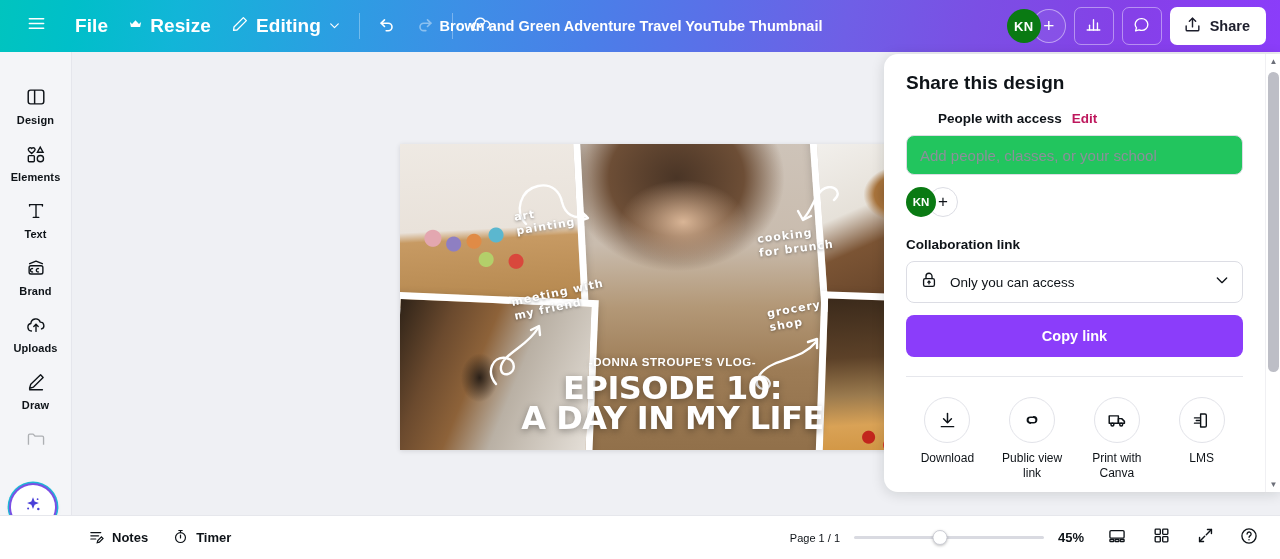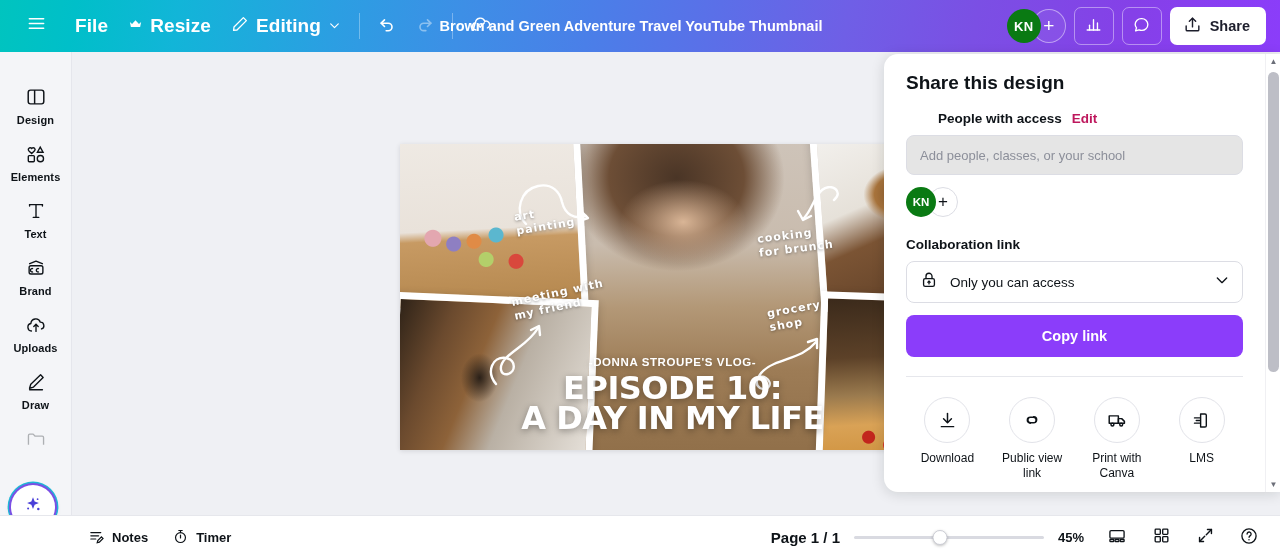--- a/index.html
+++ b/index.html
@@ -235,22 +235,22 @@
   .sp-title {
     font-size: 19px; font-weight: 700; color: #0e1318; margin-bottom: 17px;
   }
   .sp-rowlabel {
     display: flex; align-items: center; gap: 10px; margin-bottom: 9px; margin-left: 32px;
   }
   .sp-label { font-size: 13.5px; font-weight: 700; color: #0e1318; }
   .sp-edit { font-size: 13.5px; font-weight: 700; color: #be185d; cursor: pointer; }
   .sp-input {
     width: 100%; height: 40px; border-radius: 8px;
-    border: 1px solid #dcdde4; background: #e5e5e5;
-    padding: 0 13px; font-size: 13px; color: #0e1318;
+    border: 1px solid #dcdde4; background: #22c55e;
+    padding: 0 13px; font-size: 15px; color: #0e1318;
     font-family: "Liberation Sans", sans-serif; outline: none;
   }
   .sp-input::placeholder { color: #8c8f9a; }
   .sp-avatars { display: flex; align-items: center; margin: 12px 0 20px; }
   .sp-avatar {
     width: 30px; height: 30px; border-radius: 50%;
     background: #0a7a13; color: #fff;
     display: flex; align-items: center; justify-content: center;
     font-size: 11.5px; font-weight: 700; cursor: pointer; z-index: 2;
   }
@@ -316,21 +316,21 @@
   .bb-left { display: flex; align-items: center; gap: 4px; padding-left: 78px; }
   .bb-btn {
     height: 32px; display: flex; align-items: center; gap: 7px;
     padding: 0 10px; border-radius: 6px; cursor: pointer;
     font-size: 13px; font-weight: 700; color: #0e1318;
   }
   .bb-right {
     margin-left: auto; display: flex; align-items: center; gap: 14px;
     padding-right: 16px;
   }
-  .bb-page { font-size: 15px; font-weight: 700; color: #0e1318; }
+  .bb-page { font-size: 11px; font-weight: 400; color: #0e1318; }
   .zoom-slider {
     position: relative; width: 190px; height: 16px;
     display: flex; align-items: center; cursor: pointer;
   }
   .zs-track { width: 100%; height: 3px; background: #d9dae1; border-radius: 2px; }
   .zs-knob {
     position: absolute; left: 44%; transform: translateX(-50%);
     width: 15px; height: 15px; border-radius: 50%;
     background: #fff; border: 1px solid #cdced6;
     box-shadow: 0 1px 3px rgba(0,0,0,.25);

